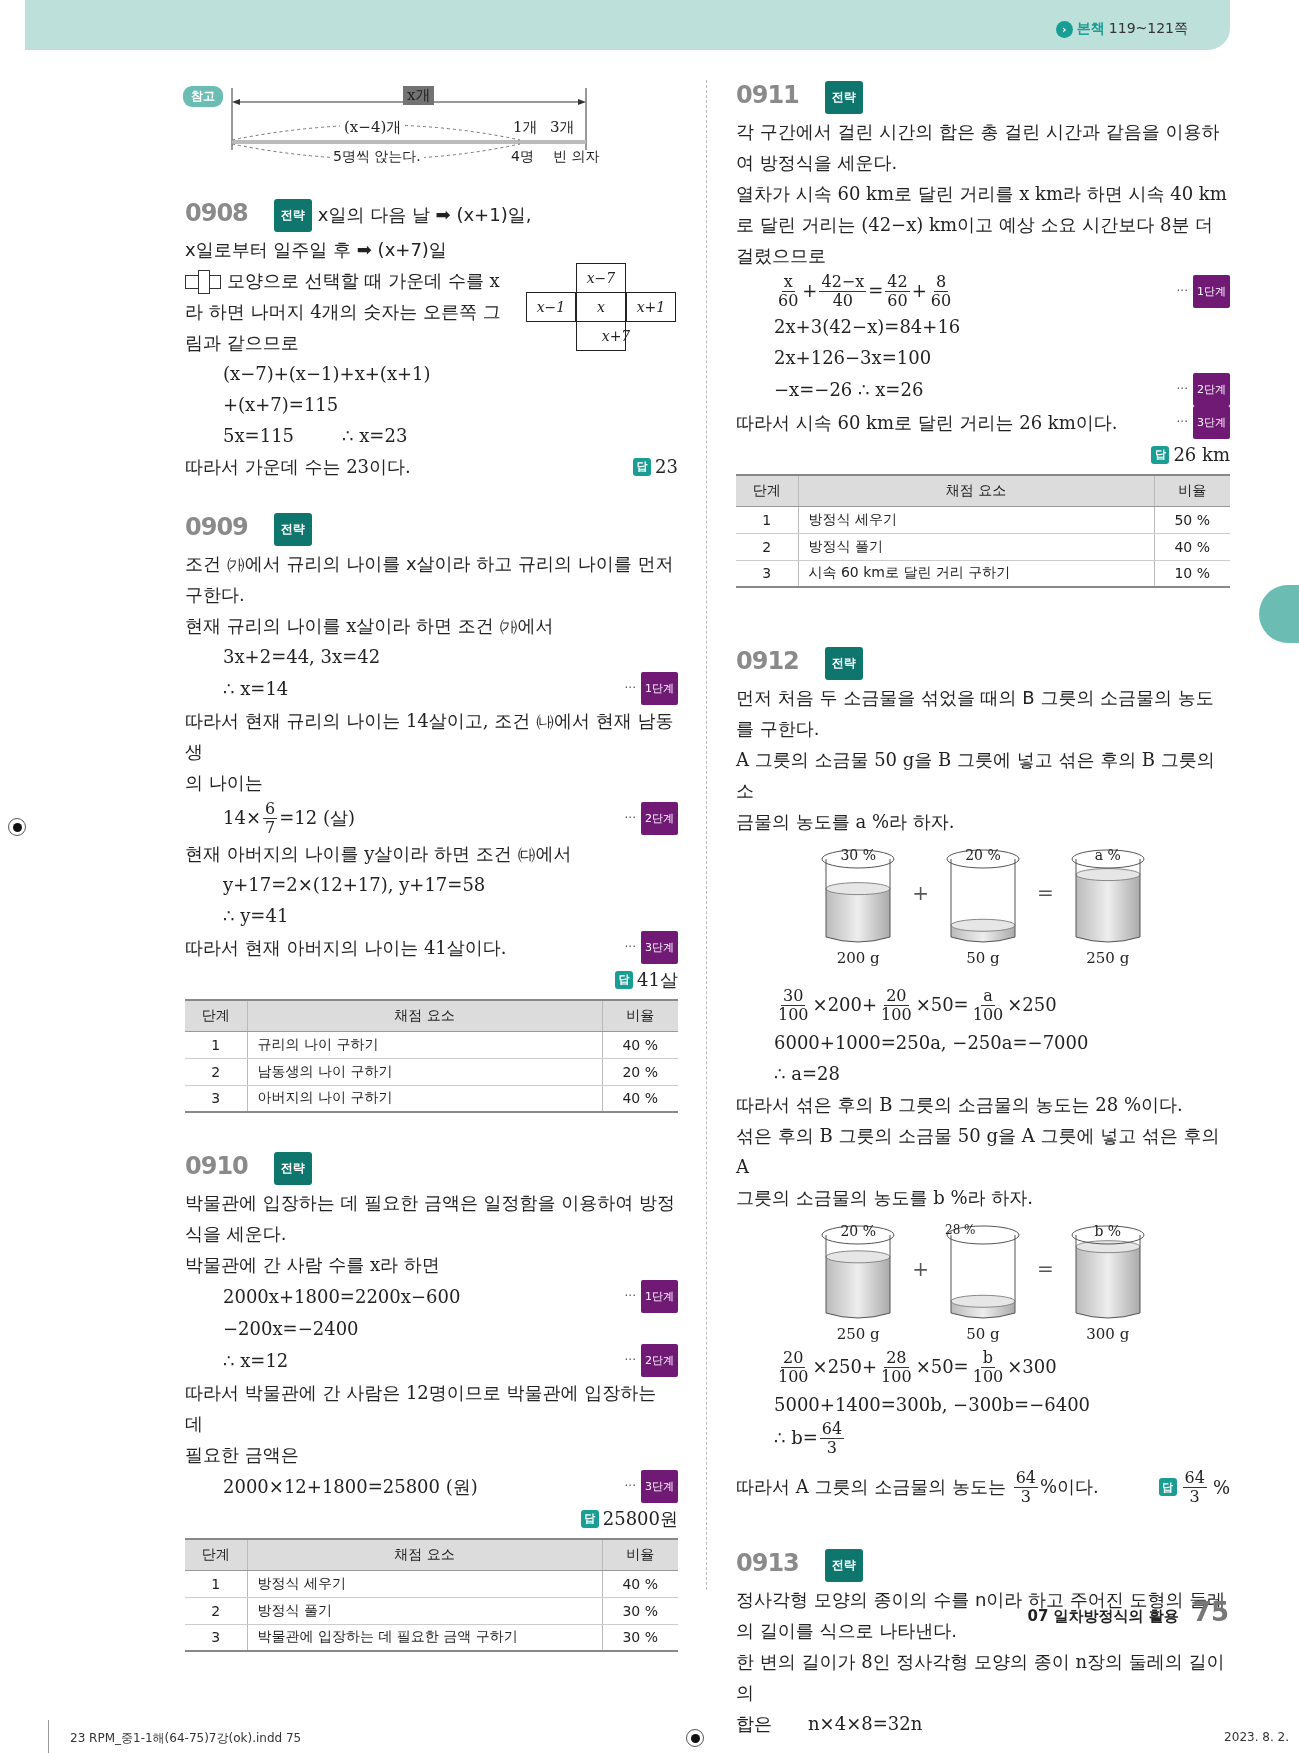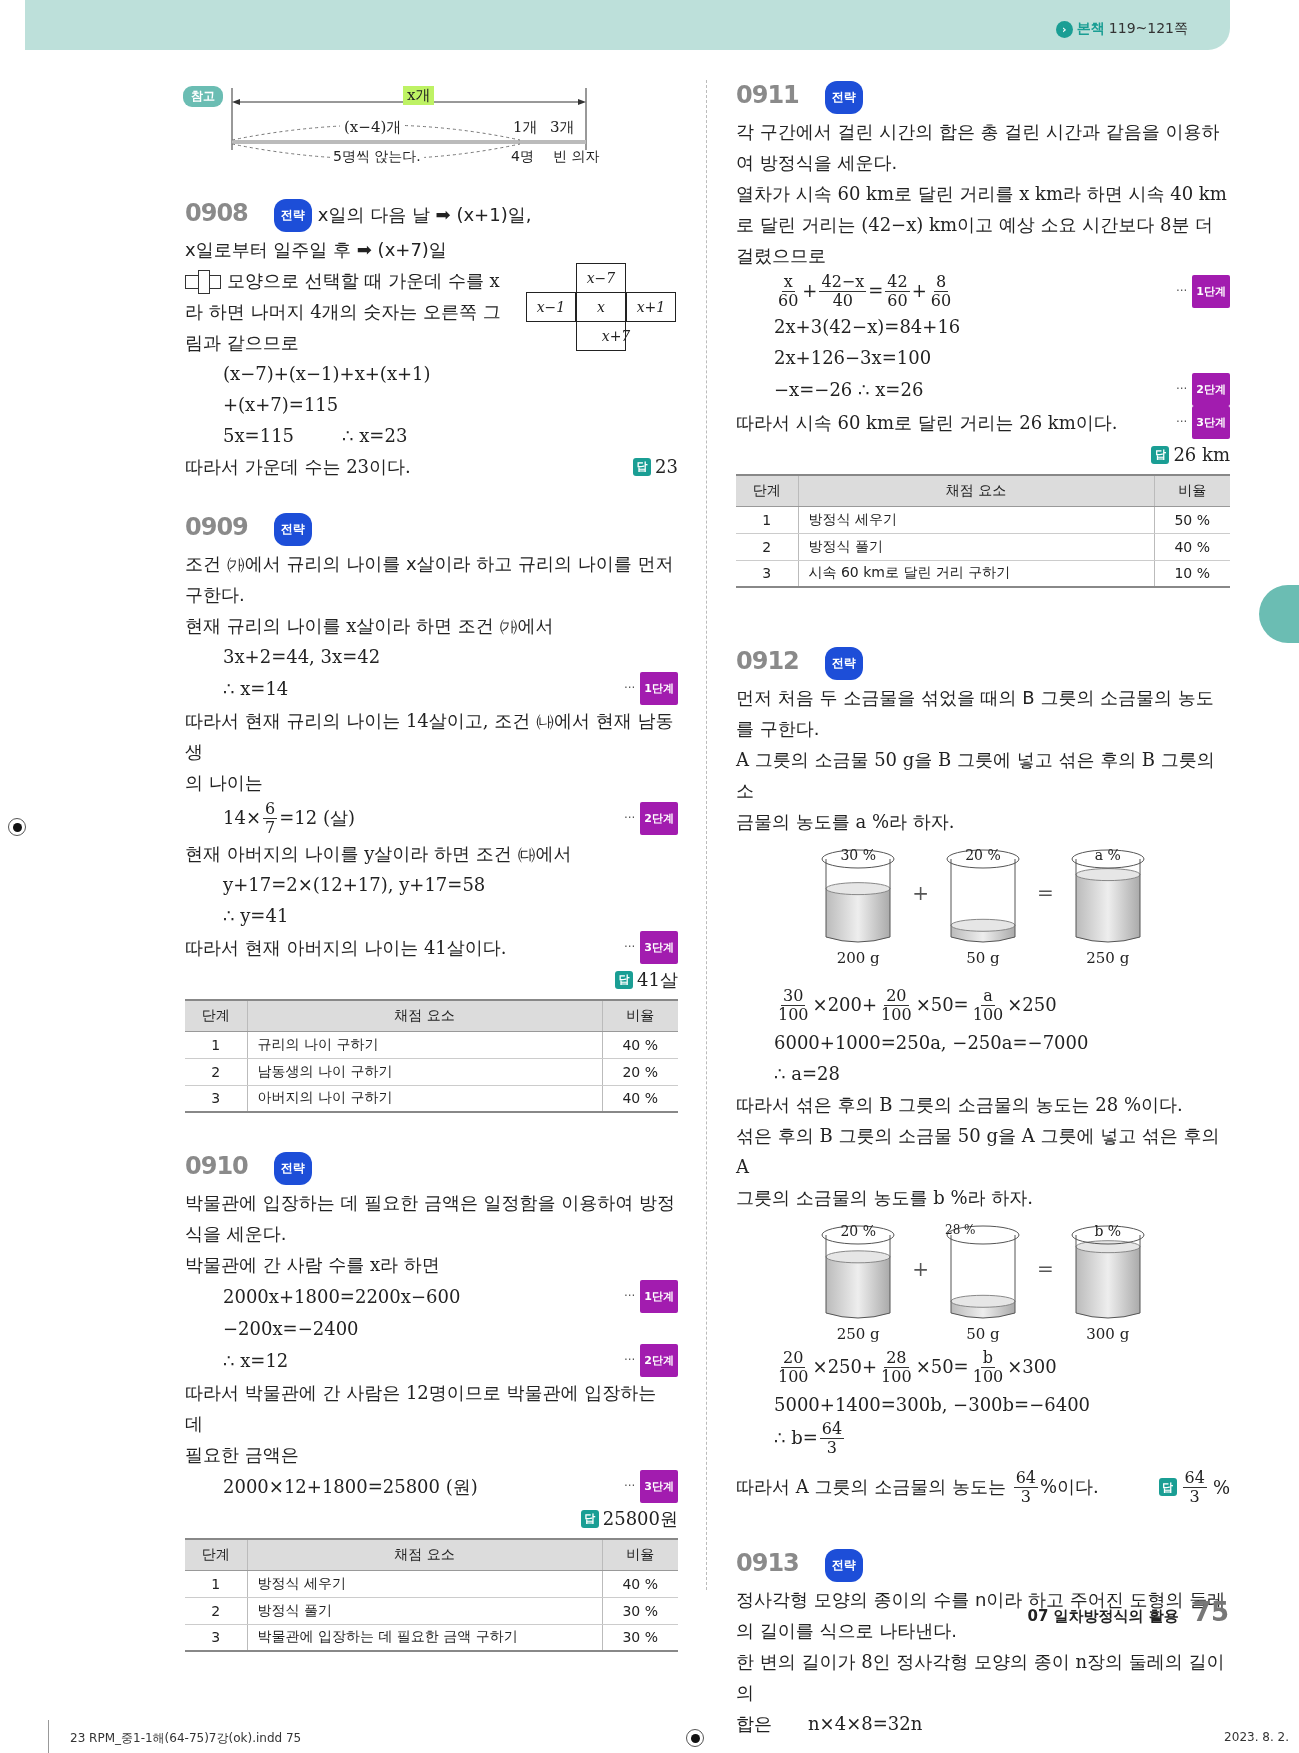--- a/index.html
+++ b/index.html
@@ -18,28 +18,28 @@
   .col { position: absolute; }
   .col-left { left: 185px; top: 80px; width: 493px; }
   .col-right { left: 736px; top: 80px; width: 494px; }
   .divider { position: absolute; left: 706px; top: 80px; height: 1510px; border-left: 1px dashed #bbb; }
 
   .p { font-size: 18px; line-height: 31px; }
   .indent { padding-left: 38px; }
   .problem-head { display: flex; align-items: baseline; font-family: "DejaVu Sans", sans-serif; font-size: 18px;
                   line-height: 31px; flex-wrap: wrap; }
   .pnum { font-size: 24px; font-weight: bold; color: #8a8a8a; margin-right: 26px; letter-spacing: -1px; }
-  .strat { display: inline-block; background: #1d4ed8; color: #fff; font-size: 12px; font-weight: bold;
-           padding: 1px 7px; border-radius: 12px; margin-right: 6px; position: relative; top: -2px; }
+  .strat { display: inline-block; background: #0f766e; color: #fff; font-size: 12px; font-weight: bold;
+           padding: 1px 7px; border-radius: 3px; margin-right: 6px; position: relative; top: -2px; }
   .strat-text { font-family: "DejaVu Sans", sans-serif; }
 
   .row { display: flex; justify-content: space-between; align-items: center; }
   .step-badge { display: inline-flex; align-items: center; gap: 5px; font-family: "DejaVu Sans", sans-serif; font-size: 12px; }
   .step-badge .dots { color: #555; }
-  .step-badge .tag { background: #a21caf; color: #fff; font-size: 11px; font-weight: bold; padding: 1px 4px; border-radius: 2px; }
+  .step-badge .tag { background: #701a75; color: #fff; font-size: 11px; font-weight: normal; padding: 1px 4px; border-radius: 2px; }
   .answer { display: flex; justify-content: flex-end; align-items: center; gap: 4px; font-size: 18px; line-height: 31px; }
   .ans-icon { display: inline-flex; width: 18px; height: 18px; background: #1a9e94; color: #fff; border-radius: 3px;
               font-family: "DejaVu Sans", sans-serif; font-size: 11px; align-items: center; justify-content: center; font-weight: bold; }
 
   .frac { display: inline-flex; flex-direction: column; align-items: center; vertical-align: middle; font-size: 16px; line-height: 18px; margin: 0 2px; }
   .frac .num { border-bottom: 1px solid #333; padding: 0 2px; }
   .frac .den { padding: 0 2px; }
 
   table.score { width: 100%; border-collapse: collapse; font-family: "DejaVu Sans", sans-serif; font-size: 14px; margin-top: 4px; }
   table.score th { background: #dcdcdc; font-weight: normal; height: 31px; border-top: 2px solid #888; border-bottom: 1px solid #999; }
@@ -90,21 +90,21 @@
     <svg width="420" height="90" style="position:absolute; left:45px; top:0;">
       <line x1="2" y1="8" x2="2" y2="70" stroke="#333"></line>
       <line x1="356" y1="8" x2="356" y2="70" stroke="#333"></line>
       <line x1="6" y1="22" x2="352" y2="22" stroke="#333"></line>
       <polygon points="2,22 10,19 10,25" fill="#333"></polygon>
         <polygon points="356,22 348,19 348,25" fill="#333"></polygon>
       <line x1="2" y1="62" x2="356" y2="62" stroke="#bbb" stroke-width="4"></line>
       <path d="M2 60 Q 150 30 290 60" stroke="#777" fill="none" stroke-dasharray="3,3"></path>
       <path d="M2 64 Q 150 94 290 64" stroke="#777" fill="none" stroke-dasharray="3,3"></path>
     </svg>
-    <span style="position:absolute; left:218px; top:6px; background:#bef264; padding:0 4px;">x개</span>
+    <span style="position:absolute; left:218px; top:6px; background:#737373; padding:0 4px;">x개</span>
     <span style="position:absolute; left:155px; top:38px; background:#fff; padding:0 4px;">(x−4)개</span>
     <span style="position:absolute; left:328px; top:38px;">1개</span>
     <span style="position:absolute; left:365px; top:38px;">3개</span>
     <span class="sans" style="position:absolute; left:145px; top:68px; font-size:14px; background:#fff; padding:0 3px;">5명씩 앉는다.</span>
     <span class="sans" style="position:absolute; left:326px; top:68px; font-size:14px;">4명</span>
     <span class="sans" style="position:absolute; left:368px; top:68px; font-size:14px;">빈 의자</span>
   </div>
 
   <div style="margin-top:28px; position:relative;">
     <div class="problem-head">

